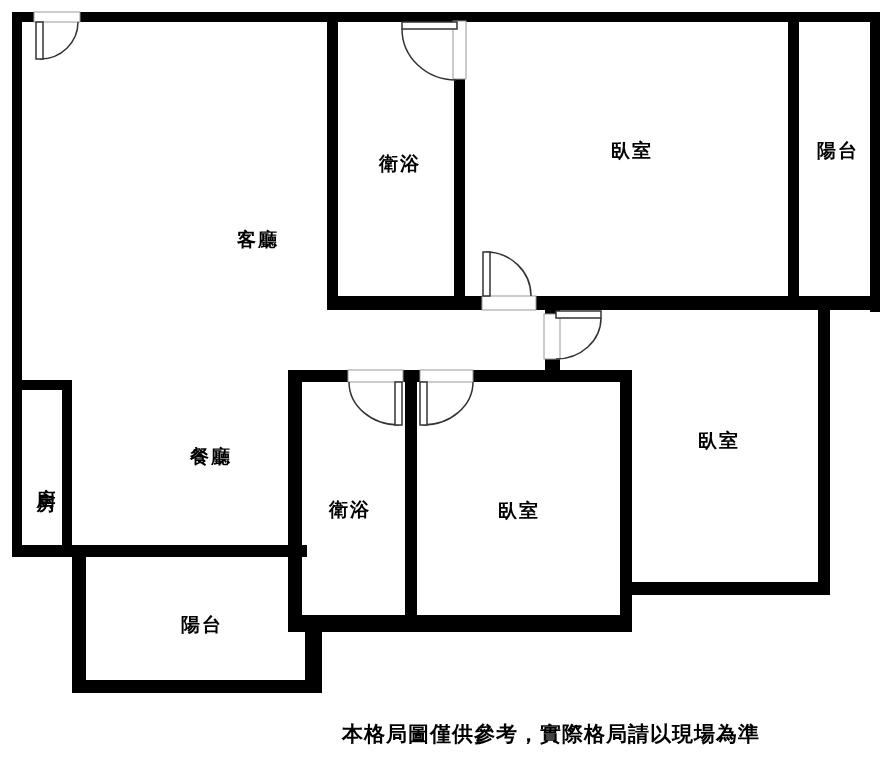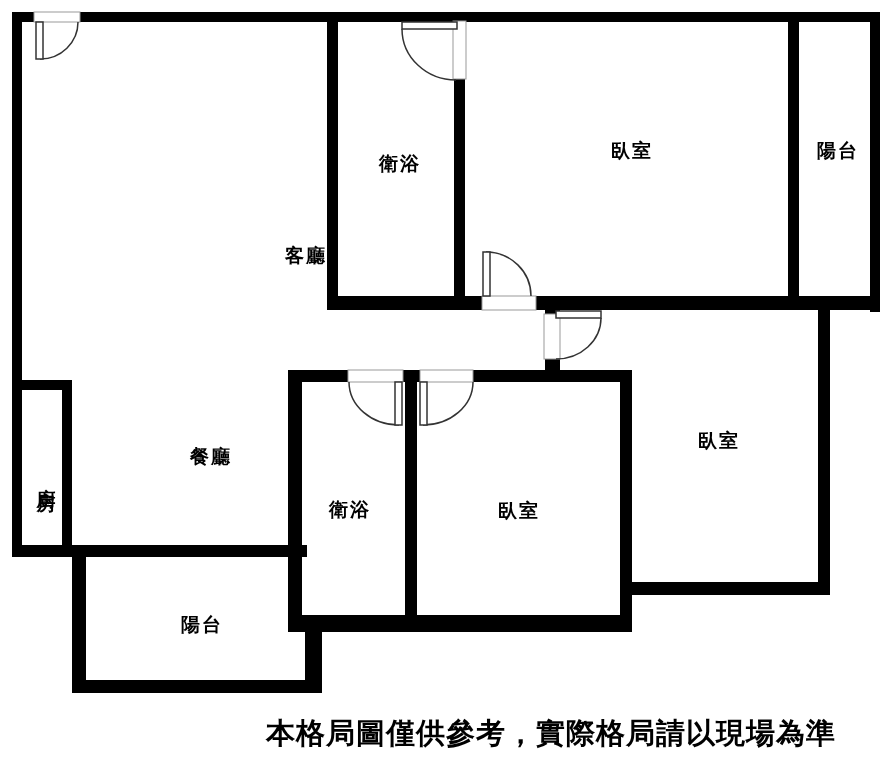--- a/index.html
+++ b/index.html
@@ -20,21 +20,21 @@
     color:#000;
     white-space:nowrap;
     font-family:"Liberation Sans", sans-serif;
   }
   .label.vertical{
     writing-mode:vertical-rl;
     text-orientation:upright;
     letter-spacing:4px;
   }
   .disclaimer{
-    font-size:29px;
+    font-size:21px;
     letter-spacing:1px;
   }
 </style>
 </head>
 <body>
 
 <div class="floorplan">
   <svg id="plan-svg" width="889" height="759" viewBox="0 0 889 759">
       <rect x="12" y="12" width="23" height="10" fill="#000000" shape-rendering="crispEdges"></rect>
       <rect x="80" y="12" width="800" height="10" fill="#000000" shape-rendering="crispEdges"></rect>
@@ -75,21 +75,21 @@
       <path d="M601,318 A45,41 0 0 1 556,359" fill="none" stroke="#333333" stroke-width="1.5"></path>
       <rect x="556" y="311" width="45" height="7" fill="#ffffff" stroke="#333333" stroke-width="1.5"></rect>
       <rect x="348" y="370" width="55" height="12" fill="#ffffff" stroke="#999999" stroke-width="1"></rect>
       <path d="M349,382 A50,43 0 0 0 399,425" fill="none" stroke="#333333" stroke-width="1.5"></path>
       <rect x="395" y="382" width="7" height="43" fill="#ffffff" stroke="#333333" stroke-width="1.5"></rect>
       <rect x="420" y="370" width="53" height="12" fill="#ffffff" stroke="#999999" stroke-width="1"></rect>
       <path d="M473,382 A50,43 0 0 1 423,425" fill="none" stroke="#333333" stroke-width="1.5"></path>
       <rect x="420" y="382" width="7" height="43" fill="#ffffff" stroke="#333333" stroke-width="1.5"></rect>
     </svg>
 
-  <div class="label" style="left: 258px; top: 256px; margin-left: 48px;">客廳</div>
+  <div class="label" style="left: 258px; top: 240px;">客廳</div>
   <div class="label" style="left: 400px; top: 164px;">衛浴</div>
   <div class="label" style="left: 632px; top: 151px;">臥室</div>
   <div class="label" style="left: 838px; top: 151px;">陽台</div>
   <div class="label" style="left: 211px; top: 457px;">餐廳</div>
   <div class="label vertical" style="left: 46px; top: 477px;">廚房</div>
   <div class="label" style="left: 350px; top: 510px;">衛浴</div>
   <div class="label" style="left: 519px; top: 511px;">臥室</div>
   <div class="label" style="left: 719px; top: 441px;">臥室</div>
   <div class="label" style="left: 202px; top: 625px;">陽台</div>
   <div class="label disclaimer" style="left: 551px; top: 734px;">本格局圖僅供參考，實際格局請以現場為準</div>

